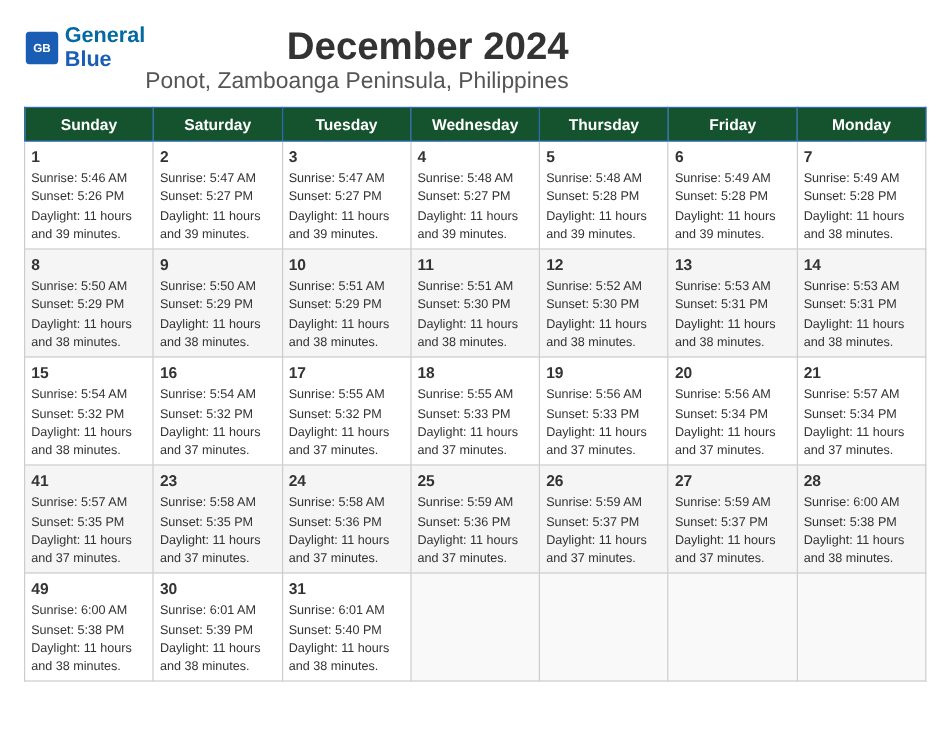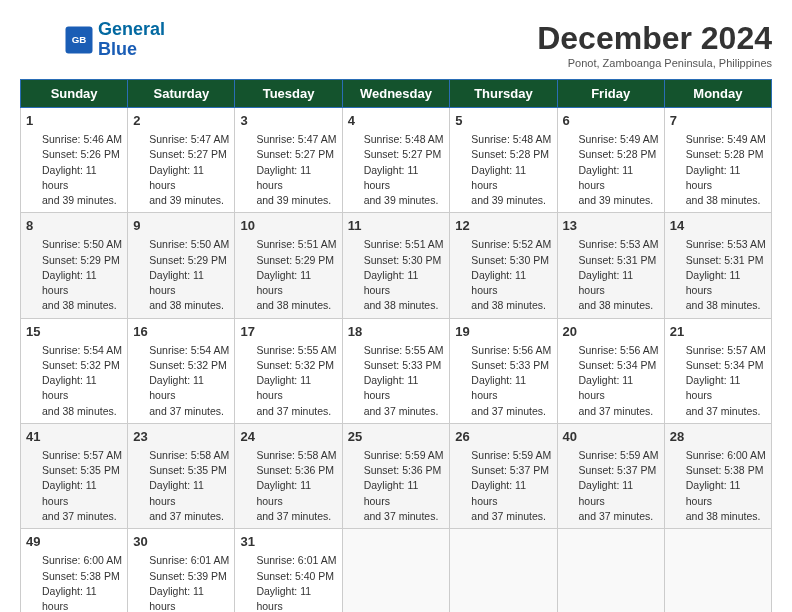--- a/index.html
+++ b/index.html
@@ -5,24 +5,23 @@
     * { box-sizing: border-box; margin: 0; padding: 0; }
     body {
       font-family: Arial, sans-serif;
       background: #fff;
       width: 792px;
       min-height: 612px;
       padding: 20px;
     }
     .header-area {
       display: flex;
-      justify-content: space-between;
+      justify-content: flex-start;
       align-items: flex-start;
       margin-bottom: 10px;
-      margin-left: 44px;
     }
     .logo {
       display: flex;
       align-items: center;
       gap: 4px;
     }
     .logo-text {
       font-size: 18px;
       font-weight: bold;
       color: #0369a1;
@@ -35,21 +34,21 @@
     }
     .title-area {
       text-align: right;
     }
     .month-year {
       font-size: 32px;
       font-weight: bold;
       color: #333;
     }
     .location {
-      font-size: 11px;
+      font-size: 19px;
       color: #555;
     }
     table {
       width: 100%;
       border-collapse: collapse;
       font-size: 11px;
     }
     thead tr th {
       background-color: #14532d;
       color: #fff;
@@ -73,21 +72,20 @@
     }
     .day-num {
       font-weight: bold;
       font-size: 13px;
       display: block;
       margin-bottom: 2px;
     }
     .day-info {
       font-size: 10.5px;
       line-height: 1.45;
-      margin-left: 16px;
     }
     td.empty {
       background: #f9f9f9;
     }
   </style>
 </head>
 <body>
 
 <div class="header-area">
   <div class="logo">
@@ -306,21 +304,21 @@
 and 37 minutes.</div>
         </td>
         <td>
           <span class="day-num">26</span>
           <div class="day-info" style="white-space: pre-line;">Sunrise: 5:59 AM
 Sunset: 5:37 PM
 Daylight: 11 hours
 and 37 minutes.</div>
         </td>
         <td>
-          <span class="day-num">40</span>
+          <span class="day-num">27</span>
           <div class="day-info" style="white-space: pre-line;">Sunrise: 5:59 AM
 Sunset: 5:37 PM
 Daylight: 11 hours
 and 37 minutes.</div>
         </td>
         <td>
           <span class="day-num">28</span>
           <div class="day-info" style="white-space: pre-line;">Sunrise: 6:00 AM
 Sunset: 5:38 PM
 Daylight: 11 hours

